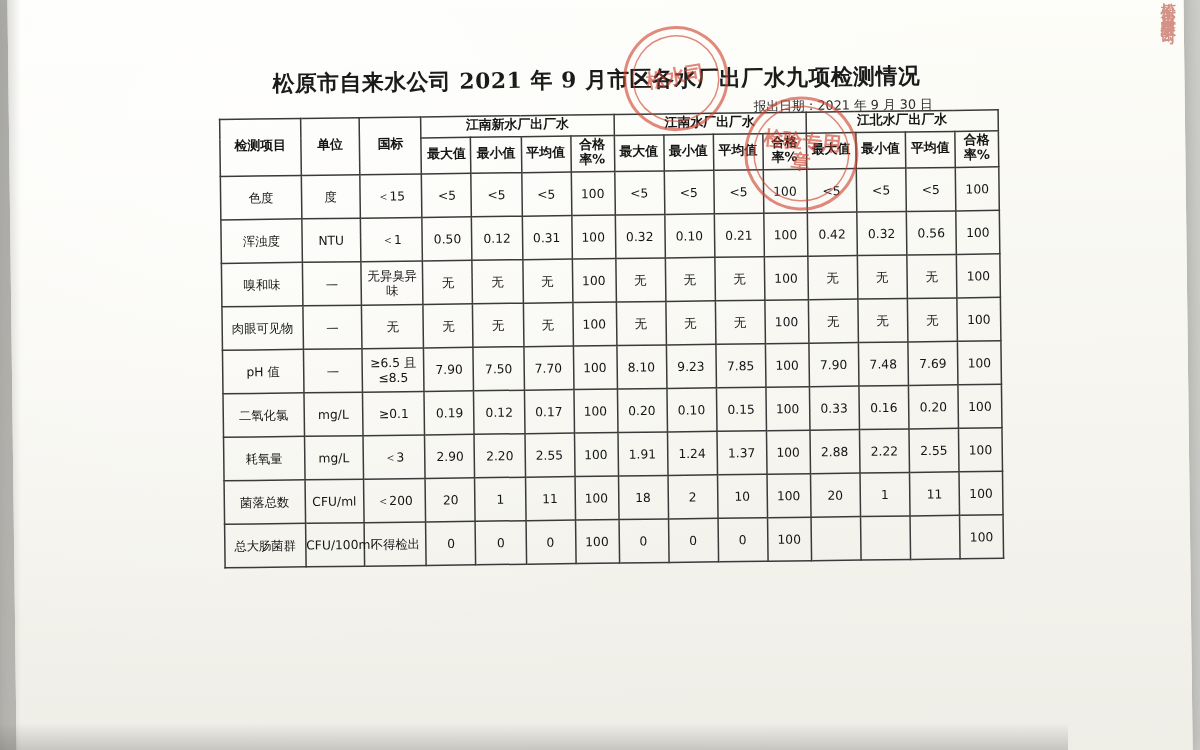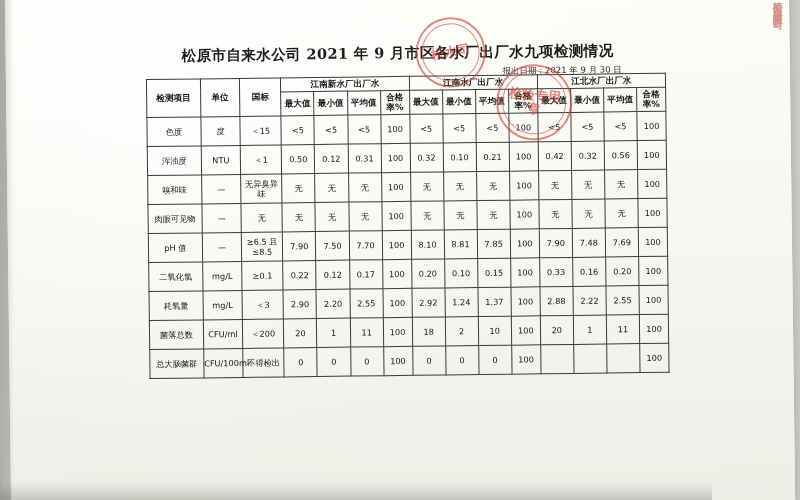--- a/index.html
+++ b/index.html
@@ -274,54 +274,54 @@
         </tr>
         <tr class="tall">
           <td class="rowname">pH 值</td>
           <td>—</td>
           <td>≥6.5 且 ≤8.5</td>
           <td>7.90</td>
           <td>7.50</td>
           <td>7.70</td>
           <td>100</td>
           <td>8.10</td>
-          <td>8.81</td>
+          <td>9.23</td>
           <td>7.85</td>
           <td>100</td>
           <td>7.90</td>
           <td>7.48</td>
           <td>7.69</td>
           <td>100</td>
         </tr>
         <tr class="tall">
           <td class="rowname">二氧化氯</td>
           <td>mg/L</td>
           <td>≥0.1</td>
-          <td>0.22</td>
+          <td>0.19</td>
           <td>0.12</td>
           <td>0.17</td>
           <td>100</td>
           <td>0.20</td>
           <td>0.10</td>
           <td>0.15</td>
           <td>100</td>
           <td>0.33</td>
           <td>0.16</td>
           <td>0.20</td>
           <td>100</td>
         </tr>
         <tr class="tall">
           <td class="rowname">耗氧量</td>
           <td>mg/L</td>
           <td>＜3</td>
           <td>2.90</td>
           <td>2.20</td>
           <td>2.55</td>
           <td>100</td>
-          <td>2.92</td>
+          <td>1.91</td>
           <td>1.24</td>
           <td>1.37</td>
           <td>100</td>
           <td>2.88</td>
           <td>2.22</td>
           <td>2.55</td>
           <td>100</td>
         </tr>
         <tr class="tall">
           <td class="rowname">菌落总数</td>

